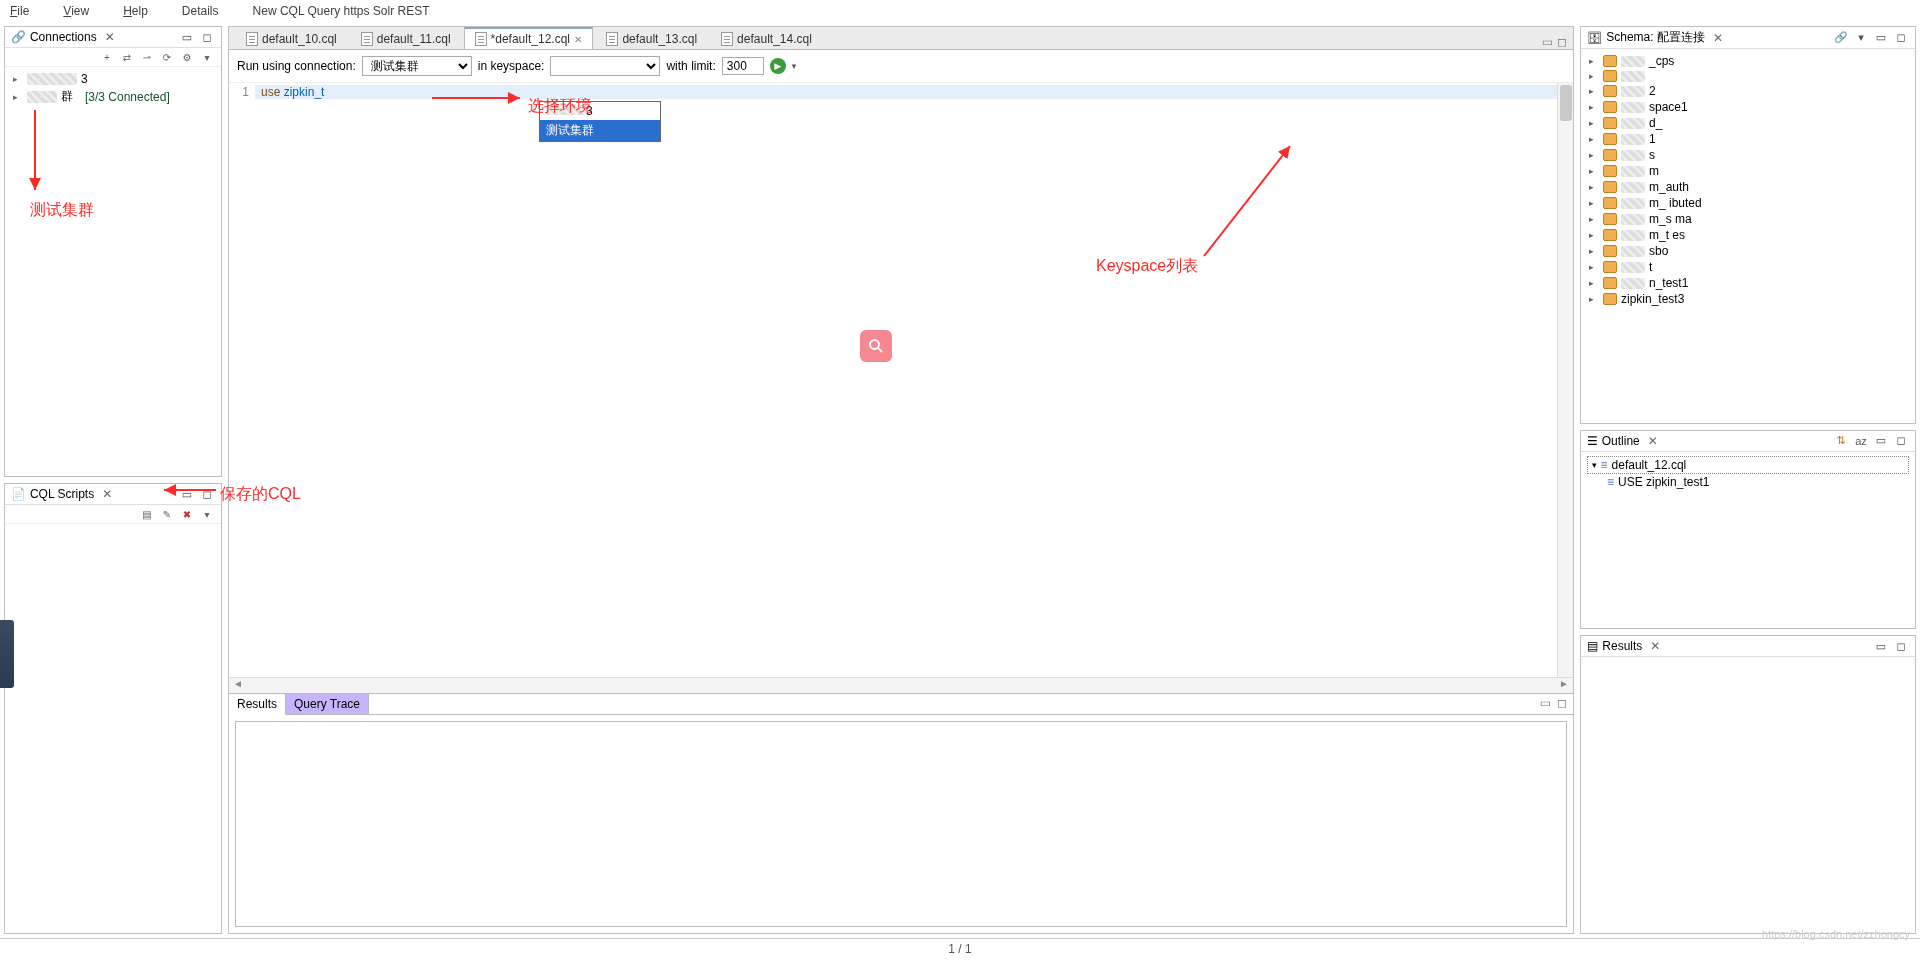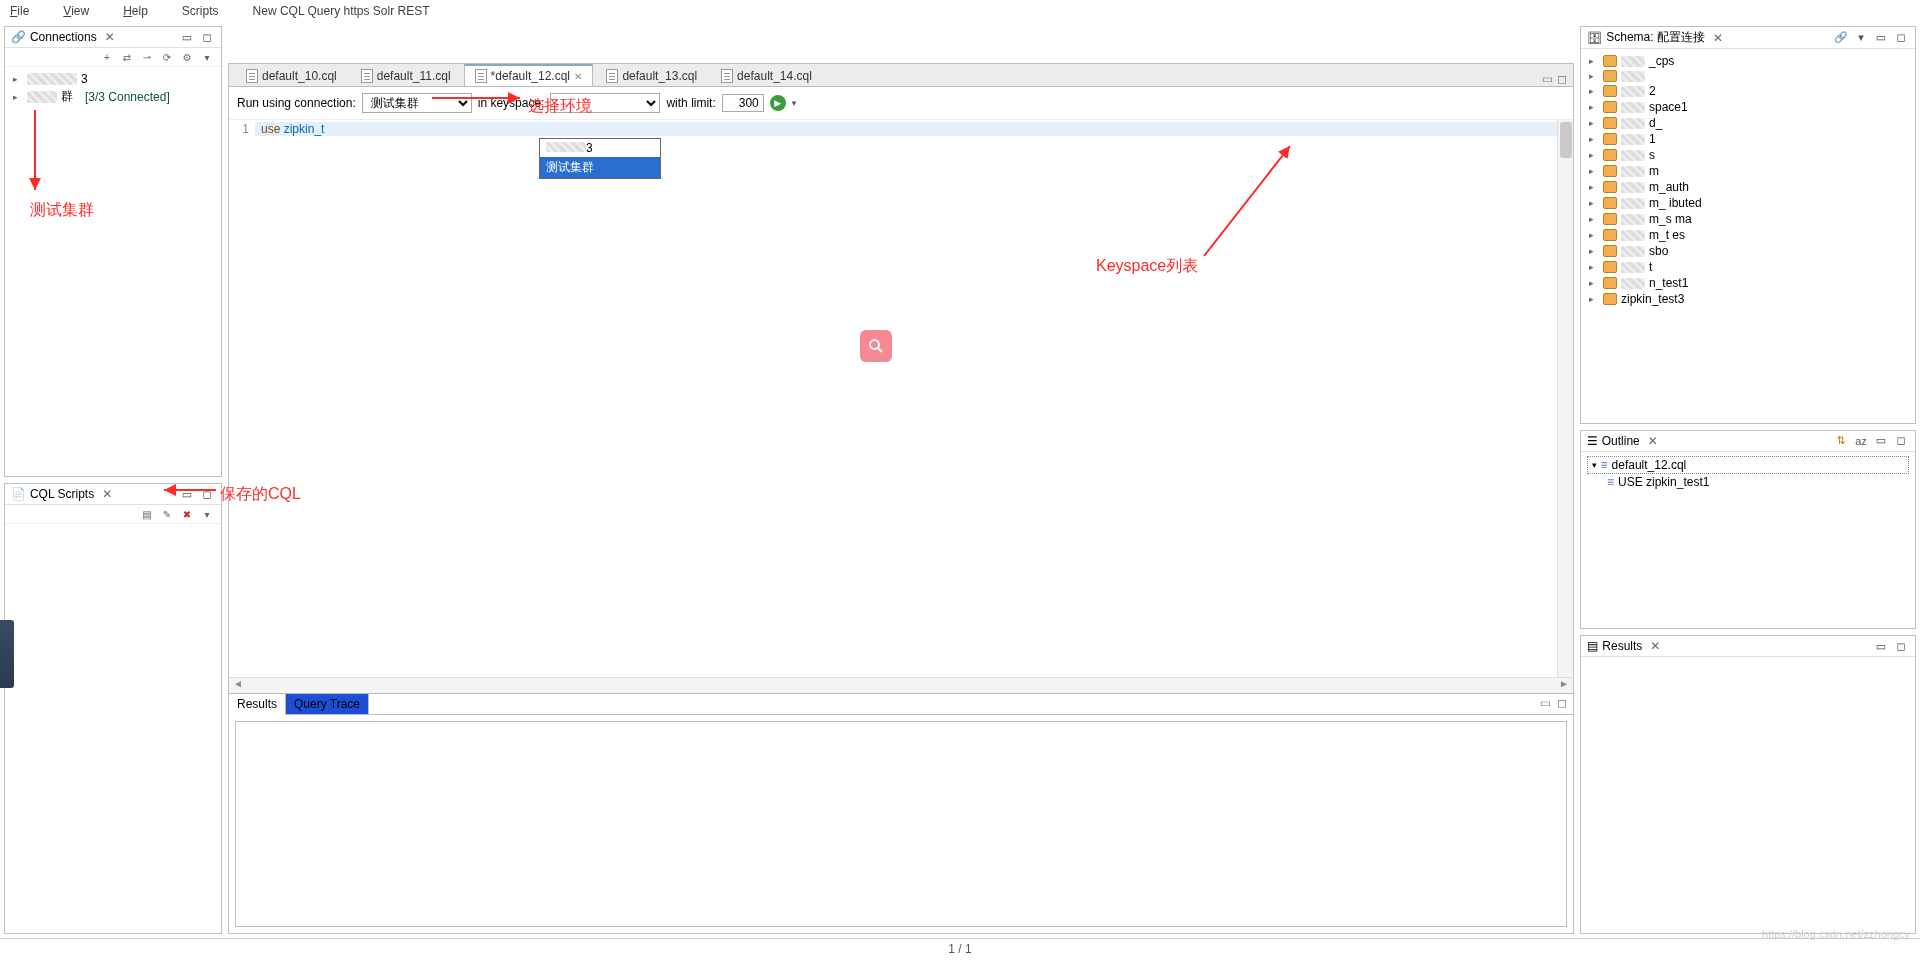--- a/index.html
+++ b/index.html
@@ -2,21 +2,21 @@
 <html><head>
 <meta charset="utf-8">
 <style>
 * { box-sizing: border-box; margin: 0; padding: 0; font-family: "Segoe UI", Tahoma, sans-serif; font-size: 12px; }
 body { background: #fff; width: 1920px; height: 962px; overflow: hidden; position: relative; }
 .menubar { display: flex; gap: 34px; padding: 4px 10px; color: #404040; font-size: 12px; }
 .menubar span { cursor: default; }
 .menubar .u { text-decoration: underline; }
 .workspace { display: flex; height: calc(100% - 46px); padding: 4px; gap: 6px; }
 .left-col { width: 218px; display: flex; flex-direction: column; gap: 6px; }
-.center-col { flex: 1; display: flex; flex-direction: column; border: 1px solid #c0c0c0; min-width: 0; margin-top: 37px; }
+.center-col { flex: 1; display: flex; flex-direction: column; border: 1px solid #c0c0c0; min-width: 0; }
 .right-col { width: 336px; display: flex; flex-direction: column; gap: 6px; }
 .pane { border: 1px solid #c0c0c0; display: flex; flex-direction: column; background: #fff; }
 .pane-header { display: flex; align-items: center; padding: 2px 6px; border-bottom: 1px solid #e0e0e0; gap: 4px; font-size: 11px; }
 .pane-header .title { font-weight: normal; }
 .pane-header .close-x { margin-left: 4px; color: #666; }
 .pane-header .spacer { flex: 1; }
 .pane-header .icon-btn { width: 16px; height: 16px; display: inline-flex; align-items: center; justify-content: center; color: #555; font-size: 11px; }
 .pane-toolbar { display: flex; justify-content: flex-end; gap: 4px; padding: 2px 6px; border-bottom: 1px solid #eee; }
 .pane-toolbar .tbtn { width: 16px; height: 14px; display: inline-flex; align-items: center; justify-content: center; color: #666; font-size: 10px; }
 .pane-body { flex: 1; padding: 4px 6px; overflow: hidden; position: relative; }
@@ -46,21 +46,21 @@
 .dropdown { position: absolute; top: 18px; left: 310px; width: 122px; background: #fff; border: 1px solid #666; z-index: 20; font-size: 12px; }
 .dropdown .opt { padding: 2px 6px; }
 .dropdown .opt.sel { background: #2a6ed0; color: #fff; }
 .editor-area .scroller-v { position: absolute; right: 0; top: 0; width: 16px; height: 100%; background: #f4f4f4; border-left: 1px solid #ddd; }
 .editor-area .scroller-v::before { content: ""; position: absolute; top: 2px; left: 2px; width: 12px; height: 36px; background: #c9c9c9; border-radius: 3px; }
 .hscroll { height: 16px; background: #f4f4f4; border-top: 1px solid #ddd; position: relative; }
 .hscroll::before { content: "◄"; position: absolute; left: 4px; top: 0; font-size: 10px; color: #888; }
 .hscroll::after { content: "►"; position: absolute; right: 4px; top: 0; font-size: 10px; color: #888; }
 .results-pane { border-top: 1px solid #bbb; flex: 0 0 240px; display: flex; flex-direction: column; }
 .results-tabs { display: flex; border-bottom: 1px solid #bbb; font-family: "Courier New", monospace; font-size: 11px; }
-.results-tabs .rtab { padding: 3px 8px; border-right: 1px solid #bbb; background: #1d4ed8; }
+.results-tabs .rtab { padding: 3px 8px; border-right: 1px solid #bbb; background: #c4b5fd; }
 .results-tabs .rtab.active { background: #fff; border-bottom: 1px solid #fff; margin-bottom: -1px; }
 .results-tabs .rctrls { margin-left: auto; display: flex; gap: 6px; padding: 2px 6px; color: #777; }
 .results-body { flex: 1; border: 1px solid #bbb; margin: 6px; background: #fff; }
 .schema-list .tree-item { padding: 1px 2px; }
 .outline-item { display: flex; align-items: center; gap: 4px; padding: 1px 4px; font-size: 11px; }
 .outline-item.sel { border: 1px dotted #888; }
 .outline-item.indent1 { padding-left: 20px; }
 .statusbar { border-top: 1px solid #ccc; height: 20px; display: flex; align-items: center; justify-content: center; font-size: 11px; color: #555; }
 .annot { position: absolute; color: #ff2a2a; font-size: 16px; pointer-events: none; z-index: 30; }
 .arrow-svg { position: absolute; pointer-events: none; z-index: 29; }
@@ -69,21 +69,21 @@
 .side-handle { position: absolute; left: 0; top: 620px; width: 14px; height: 68px; background: linear-gradient(#3a4a62,#2a3a52); border-radius: 0 3px 3px 0; z-index: 40; }
 .watermark { position: absolute; right: 10px; bottom: 22px; color: #ccc; font-size: 11px; }
 </style>
 </head>
 <body>
 
 <div class="menubar">
   <span><span class="u">F</span>ile</span>
   <span><span class="u">V</span>iew</span>
   <span><span class="u">H</span>elp</span>
-  <span>Scripts</span>
+  <span>Details</span>
   <span>New CQL Query https Solr REST</span>
 </div>
 
 <div class="workspace">
 
   <div class="left-col">
 
     <div class="pane" style="flex:1">
       <div class="pane-header">
         <span>🔗</span>
@@ -161,21 +161,21 @@
         <span>▭</span>
         <span>◻</span>
       </div>
     </div>
     <div class="run-row">
       <span>Run using connection:</span>
       <select><option>测试集群</option></select>
       <span>in keyspace:</span>
       <select style="min-width:110px"><option></option></select>
       <span>with limit:</span>
-      <input style="width: 42px; text-align: right;" value="300">
+      <input style="width: 42px;" value="300">
       <span class="run-btn">▶</span>
       <span class="caret-down">▾</span>
     </div>
     <div class="editor-area">
       <div class="editor-line">
         <div class="gutter">1</div>
         <div class="code"><span class="kw">use</span> <span class="ident">zipkin_t</span></div>
       </div>
 
       <div class="dropdown">

